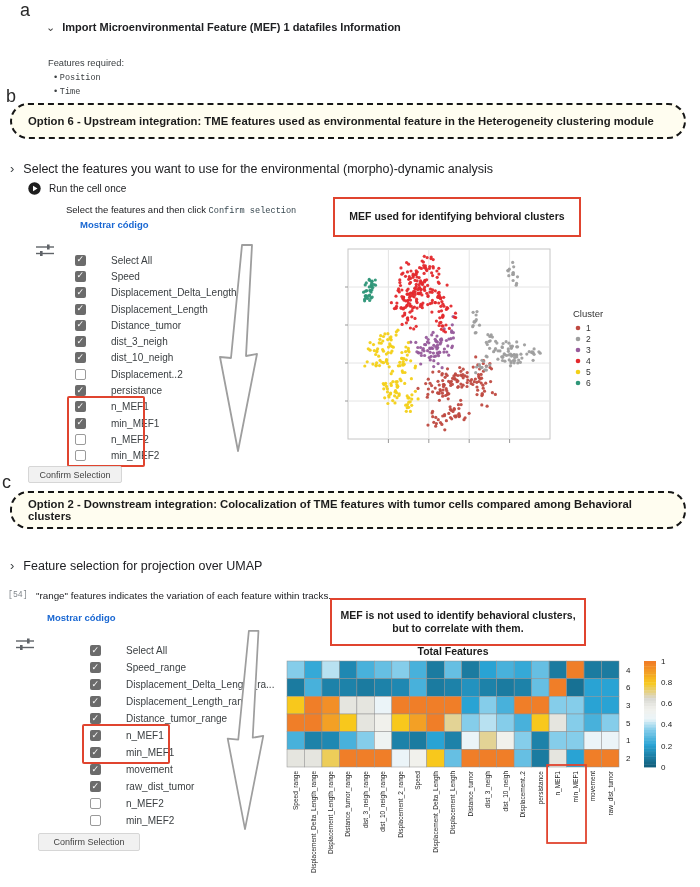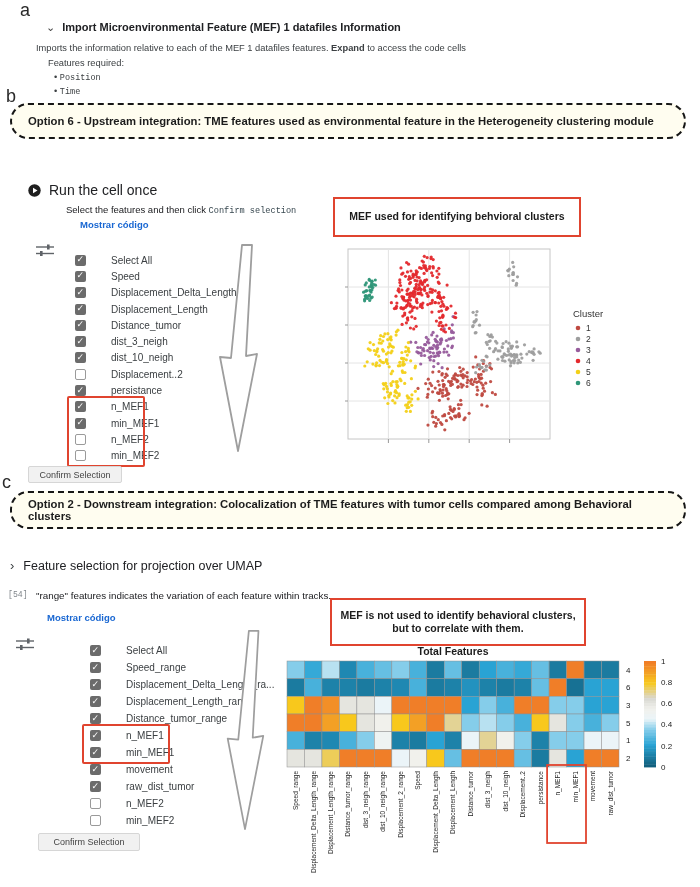--- a/index.html
+++ b/index.html
@@ -12,21 +12,21 @@
   .coll-arrow{color:#3c4043;font-size:13px;margin-right:9px;font-weight:400;}
   .h-bold{font-size:11px;font-weight:700;color:#202124;}
   .h-md{font-size:12.5px;font-weight:500;color:#202124;}
   .body-txt{font-size:9.3px;color:#3c4043;line-height:13px;}
   .mono{font-family:"Liberation Mono","DejaVu Sans Mono",monospace;}
   .banner{position:absolute;left:10px;width:676px;border:2px dashed #161616;border-radius:18px;
           background:var(--banner);display:flex;align-items:center;padding:0 16px;box-sizing:border-box;}
   .banner span{font-size:11.3px;font-weight:700;color:#1c1c1c;}
   .link{font-size:9.5px;font-weight:700;color:var(--link);}
   .runrow{display:flex;align-items:center;gap:8px;}
-  .run-note{font-size:14px;color:#202124;}
+  .run-note{font-size:10px;color:#202124;}
   .sel-note{font-size:9.5px;color:#202124;}
   .sel-note .mono{font-size:8.6px;color:#37474f;}
   .check-row{display:flex;align-items:center;}
   .list-b .check-row{height:16.3px;}
   .list-c .check-row{height:17px;}
   .cb{width:11px;height:11px;border-radius:2px;flex:0 0 11px;box-sizing:border-box;position:relative;}
   .cb.checked{background:#6b6b6b;}
   .cb.checked::after{content:"\2713";color:#fff;font-size:9px;position:absolute;left:1.5px;top:-0.5px;line-height:11px;}
   .cb.un{background:#fff;border:1.5px solid #9a9a9a;}
   .cb-lbl{margin-left:25px;font-size:10px;color:#3c4043;white-space:nowrap;text-align:center;}
@@ -42,34 +42,34 @@
 </style>
 </head>
 <body>
 
 <div class="screen">
 
   <div class="panel-label" style="left:20px;top:0px">a</div>
   <div class="abs" style="left:46px;top:17px">
     <span class="chev">⌄</span><span class="h-bold">Import Microenvironmental Feature (MEF) 1 datafiles Information</span>
   </div>
-  <div class="abs body-txt" style="left:36px;top:42px">
-    <span>Imports the information relative to each of the MEF 1 datafiles features. </span><b>Expand</b><span> to access the code cells</span>
-  </div>
   <div class="abs body-txt" style="left:48px;top:57px">Features required:</div>
   <div class="abs body-txt" style="left:54px;top:71px">
     <span>•&nbsp;</span><span class="mono" style="font-size:8.5px">Position</span>
   </div>
   <div class="abs body-txt" style="left:54px;top:85px">
     <span>•&nbsp;</span><span class="mono" style="font-size:8.5px">Time</span>
   </div>
 
   <div class="panel-label" style="left:6px;top:86px">b</div>
   <div class="banner" style="top:103px;height:36px">
     <span>Option 6 - Upstream integration: TME features used as environmental feature in the Heterogeneity clustering module</span>
+  </div>
+  <div class="abs" style="left:10px;top:159px">
+    <span class="coll-arrow">›</span><span class="h-md">Select the features you want to use for the environmental (morpho)-dynamic analysis</span>
   </div>
   <div class="abs runrow" style="left:28px;top:182px">
     <svg width="13" height="13" viewBox="0 0 13 13">
       <circle cx="6.5" cy="6.5" r="6.2" fill="#1f1f1f"></circle>
       <polygon points="5,3.8 9.5,6.5 5,9.2" fill="#fff"></polygon>
     </svg>
     <span class="run-note">Run the cell once</span>
   </div>
   <div class="abs sel-note" style="left:66px;top:204px">
     <span>Select the features and then click </span><span class="mono">Confirm selection</span>

